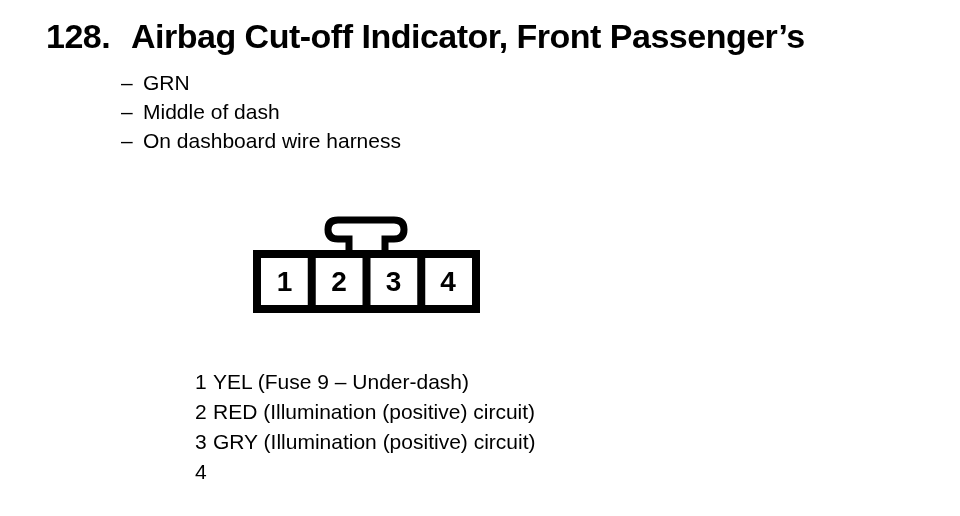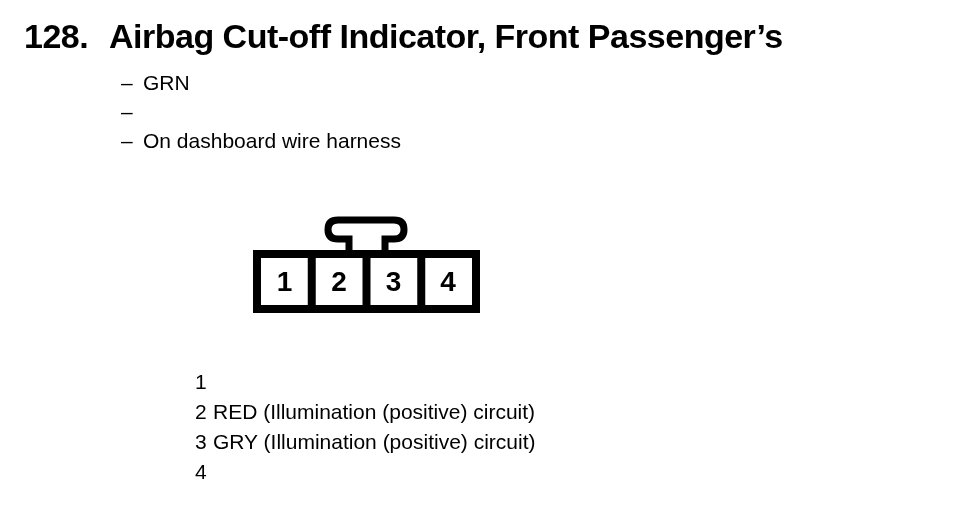--- a/index.html
+++ b/index.html
@@ -6,21 +6,21 @@
   body {
     width: 960px; height: 516px;
     background: #ffffff;
     color: #000000;
     font-family: "Liberation Sans", "DejaVu Sans", sans-serif;
     position: relative;
     overflow: hidden;
   }
   .heading {
     position: absolute;
-    left: 24px; top: 19px;
+    left: 46px; top: 19px;
     margin: 0;
     font-size: 34px;
     font-weight: bold;
     line-height: 34px;
     letter-spacing: -0.5px;
     white-space: nowrap;
   }
   .heading .num {
     display: inline-block;
     width: 85px;
@@ -59,20 +59,21 @@
   <span class="num">128.</span><span>Airbag Cut-off Indicator, Front Passenger’s</span>
 </h1>
 
 <div class="details">
   <div class="row">
     <span class="marker">–</span>
     <span>GRN</span>
   </div>
   <div class="row">
     <span class="marker">–</span>
+    <span>Middle of dash</span>
   </div>
   <div class="row">
     <span class="marker">–</span>
     <span>On dashboard wire harness</span>
   </div>
 </div>
 
 <svg class="connector-svg" width="250" height="115" viewBox="240 205 250 115" xmlns="http://www.w3.org/2000/svg">
 
   <path d="M 349 258 L 349 239 L 338 239 Q 328 239 328 229.5 Q 328 220 338 220 L 394 220 Q 404 220 404 229.5 Q 404 239 394 239 L 385 239 L 385 258" fill="#ffffff" stroke="#000000" stroke-width="7"></path>
@@ -85,20 +86,21 @@
 
   <text x="284.5" y="291" text-anchor="middle">1</text>
   <text x="339" y="291" text-anchor="middle">2</text>
   <text x="393.5" y="291" text-anchor="middle">3</text>
   <text x="448" y="291" text-anchor="middle">4</text>
 </svg>
 
 <div class="pins">
   <div class="row">
     <span class="num">1</span>
+    <span>YEL (Fuse 9 – Under-dash)</span>
   </div>
   <div class="row">
     <span class="num">2</span>
     <span>RED (Illumination (positive) circuit)</span>
   </div>
   <div class="row">
     <span class="num">3</span>
     <span>GRY (Illumination (positive) circuit)</span>
   </div>
   <div class="row">

